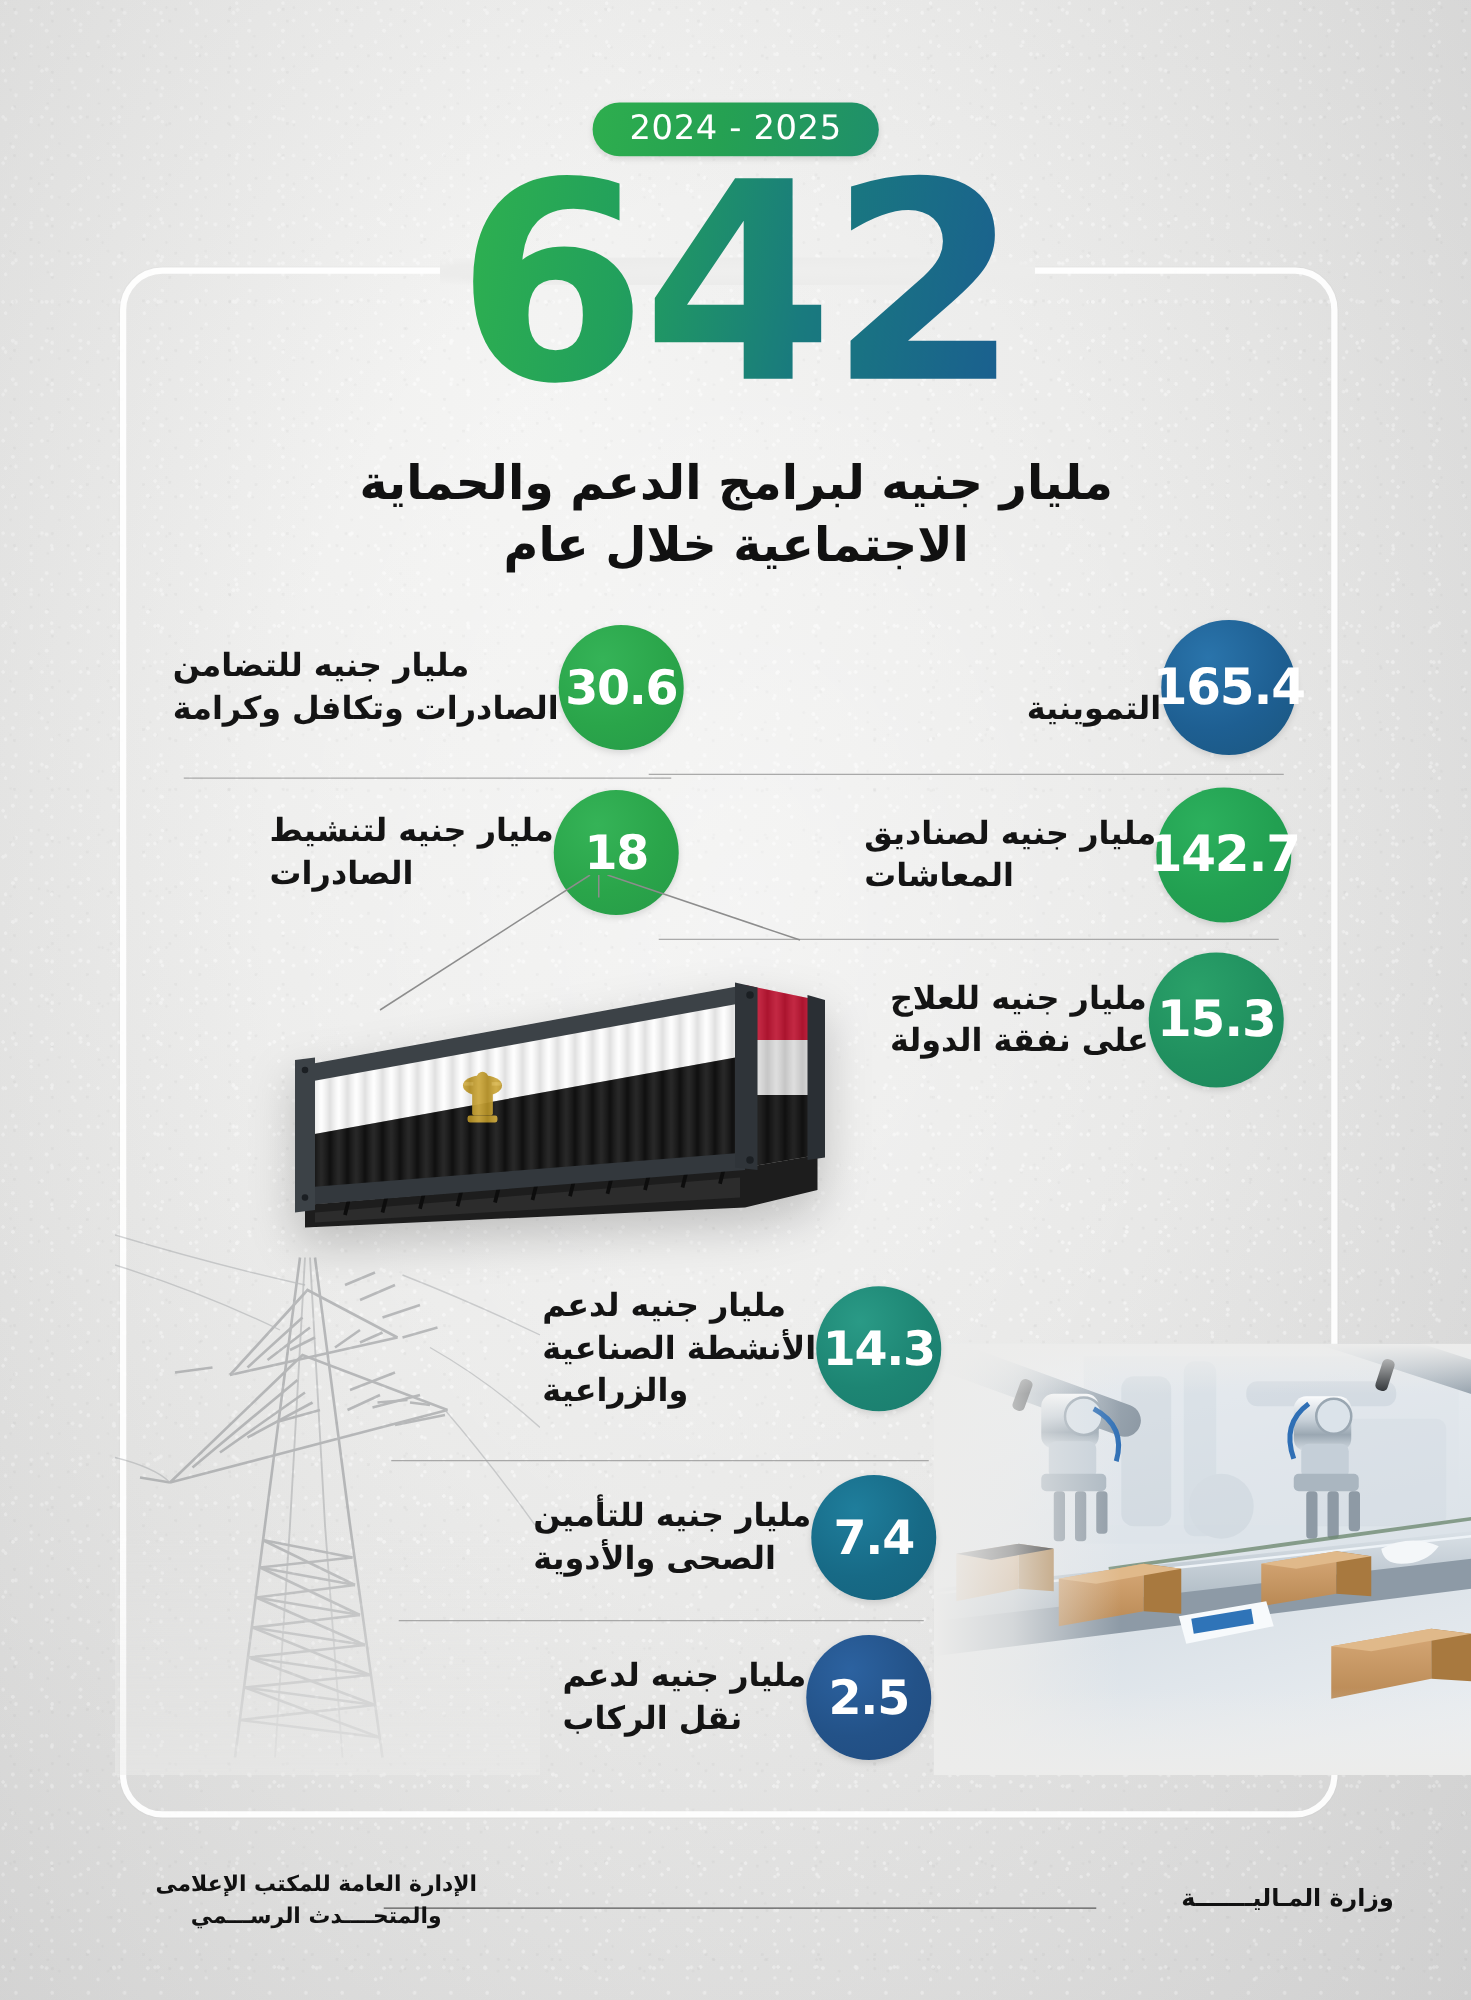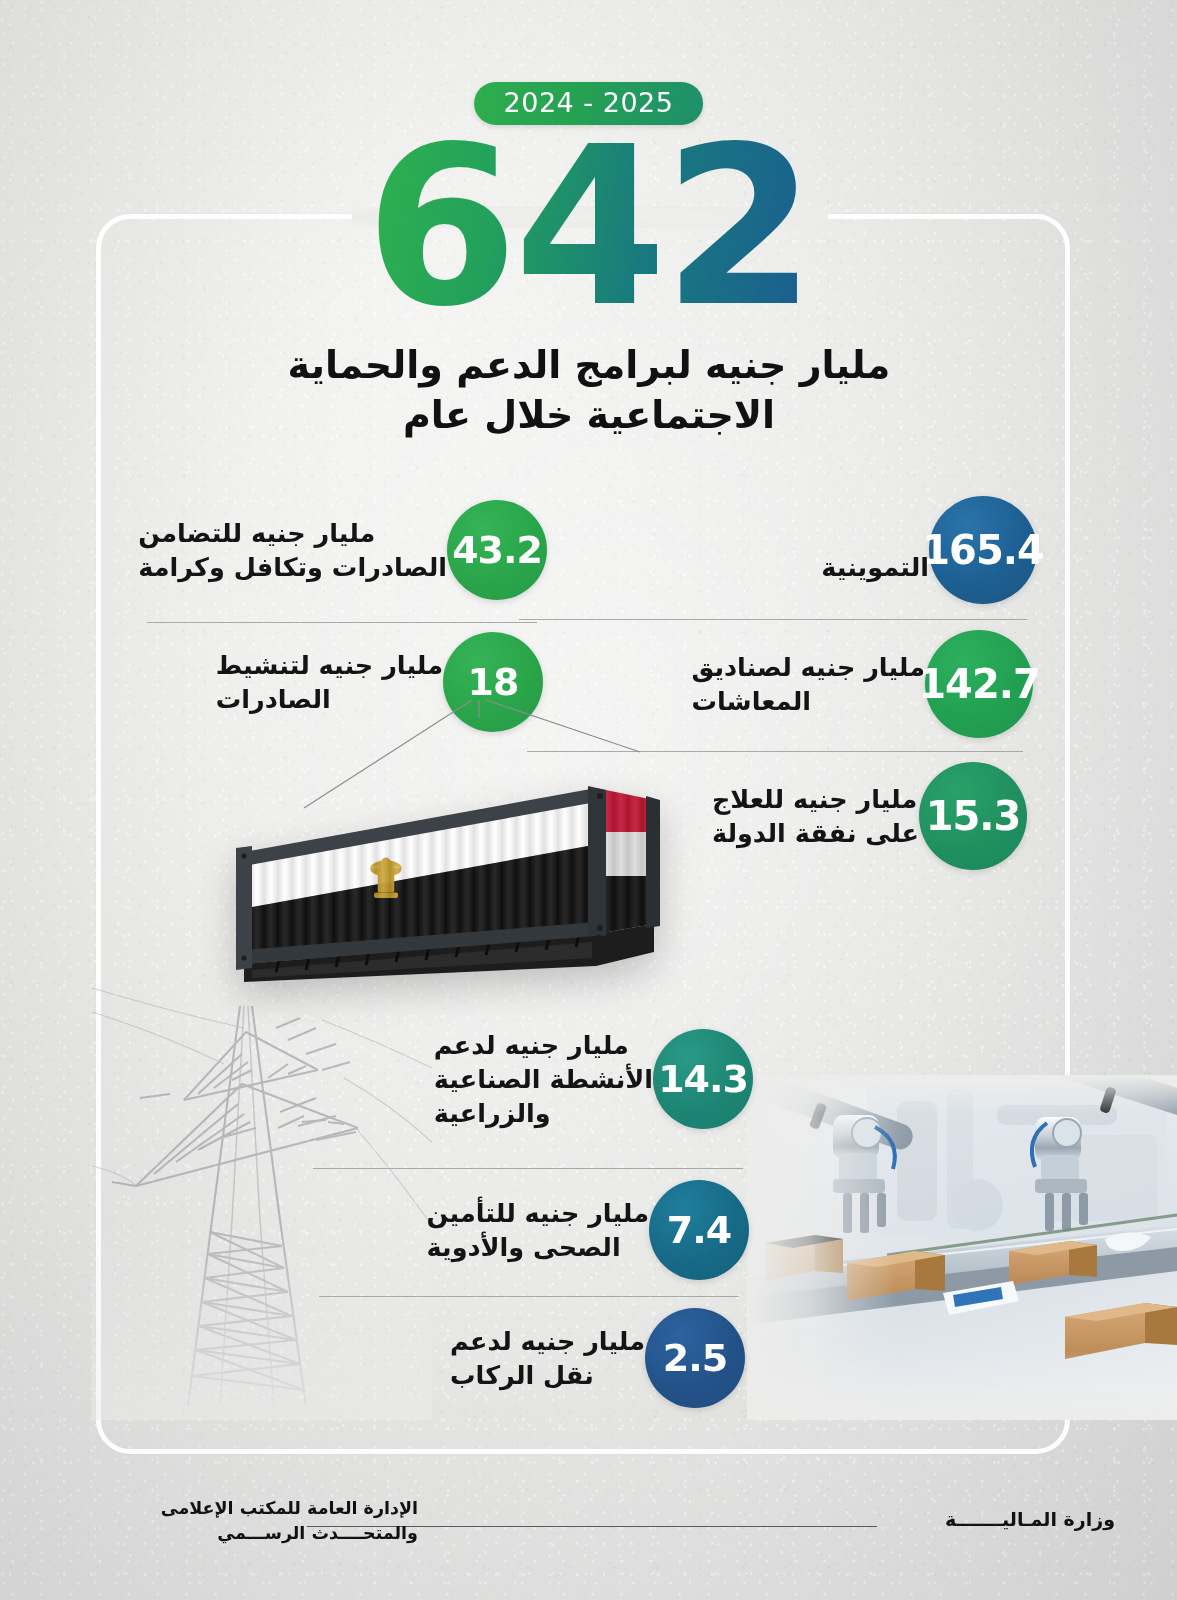--- a/index.html
+++ b/index.html
@@ -42,21 +42,21 @@
     background:linear-gradient(100deg,#2eae4e 0%,#25a152 45%,#1f8f6b 100%);
     color:#fff;border-radius:26px;padding:7px 30px 9px;
     font-size:27px;font-weight:normal;letter-spacing:.5px;line-height:1;
     box-shadow:0 2px 5px rgba(0,0,0,.12);}
   .big-number{position:absolute;left:50%;top:124px;transform:translateX(-50%);
     font-size:220px;font-weight:bold;line-height:.94;letter-spacing:-4px;
     background:linear-gradient(100deg,#2fb24e 0%,#22a05c 30%,#197a7e 62%,#1a5d91 100%);
     -webkit-background-clip:text;background-clip:text;color:transparent;
     font-family:"DejaVu Sans","Liberation Sans",sans-serif;
     white-space:nowrap;}
-  .headline{position:absolute;right:238px;top:340px;width:700px;text-align:center;
+  .headline{position:absolute;right:238px;top:361px;width:700px;text-align:center;
     font-size:38px;font-weight:bold;line-height:1.32;color:#111;direction:rtl;}
 
   
   .row{position:absolute;display:flex;align-items:center;direction:rtl;}
   .bubble{border-radius:50%;display:flex;align-items:center;justify-content:center;
     color:#fff;font-weight:bold;flex:none;
     box-shadow:0 2px 6px rgba(0,0,0,.13);letter-spacing:-1px;}
   .bubble.sz-lg{width:108px;height:108px;font-size:40px;}
   .bubble.sz-md{width:100px;height:100px;font-size:38px;}
   .caption{font-size:25.5px;line-height:1.34;color:#141414;font-weight:bold;
@@ -78,21 +78,21 @@
   .f-fade-l{position:absolute;left:0;top:0;width:150px;height:100%;
     background:linear-gradient(90deg,#ececeb 0%, rgba(236,236,235,.75) 42%, rgba(236,236,235,0) 100%);z-index:9;}
   .f-fade-b{position:absolute;left:0;bottom:0;width:100%;height:70px;
     background:linear-gradient(0deg,#ececeb 0%, rgba(236,236,235,0) 100%);z-index:9;}
   .f-fade-t{position:absolute;left:0;top:0;width:100%;height:40px;
     background:linear-gradient(180deg,#ececeb 0%, rgba(236,236,235,0) 100%);z-index:9;}
 
   
   .foot-right{position:absolute;right:62px;top:1508px;font-size:19px;font-weight:bold;
     color:#111;direction:rtl;letter-spacing:.5px;text-align:right;}
-  .foot-left{position:absolute;left:88px;top:1496px;width:330px;text-align:right;
+  .foot-left{position:absolute;left:88px;top:1496px;width:330px;text-align:center;
     font-size:17.5px;font-weight:bold;color:#111;direction:rtl;line-height:1.45;}
   .foot-rule{position:absolute;top:1526px;height:1px;background:#3a3a3a;opacity:.8;}
 </style>
 </head>
 <body>
 
 <div class="bg-base"></div>
 <div class="bg-noise"></div>
 <div class="bg-vign"></div>
 
@@ -126,21 +126,21 @@
 
 <div class="row" style="right:150px;top:762px;">
   <div class="bubble sz-lg" style="background:radial-gradient(circle at 35% 28%, #2aa169 0%, #20905f 55%, #1c865c 100%);">15.3</div>
   <div class="caption">
     <span>مليار جنيه للعلاج</span><br>
     <span>على نفقة الدولة</span>
   </div>
 </div>
 
 <div class="row" style="right:630px;top:500px;">
-  <div class="bubble sz-md" style="background:radial-gradient(circle at 35% 28%, #35b357 0%, #2aa54a 55%, #269a48 100%);">43.2</div>
+  <div class="bubble sz-md" style="background:radial-gradient(circle at 35% 28%, #35b357 0%, #2aa54a 55%, #269a48 100%);">30.6</div>
   <div class="caption">
     <span>مليار جنيه للتضامن</span><br>
     <span>الصادرات وتكافل وكرامة</span>
   </div>
 </div>
 <div class="divider" style="right:640px;top:622px;width:390px;"></div>
 
 <div class="row" style="right:634px;top:632px;">
   <div class="bubble sz-md" style="background:radial-gradient(circle at 35% 28%, #35b357 0%, #2aa54a 55%, #269a48 100%);">18</div>
   <div class="caption">

